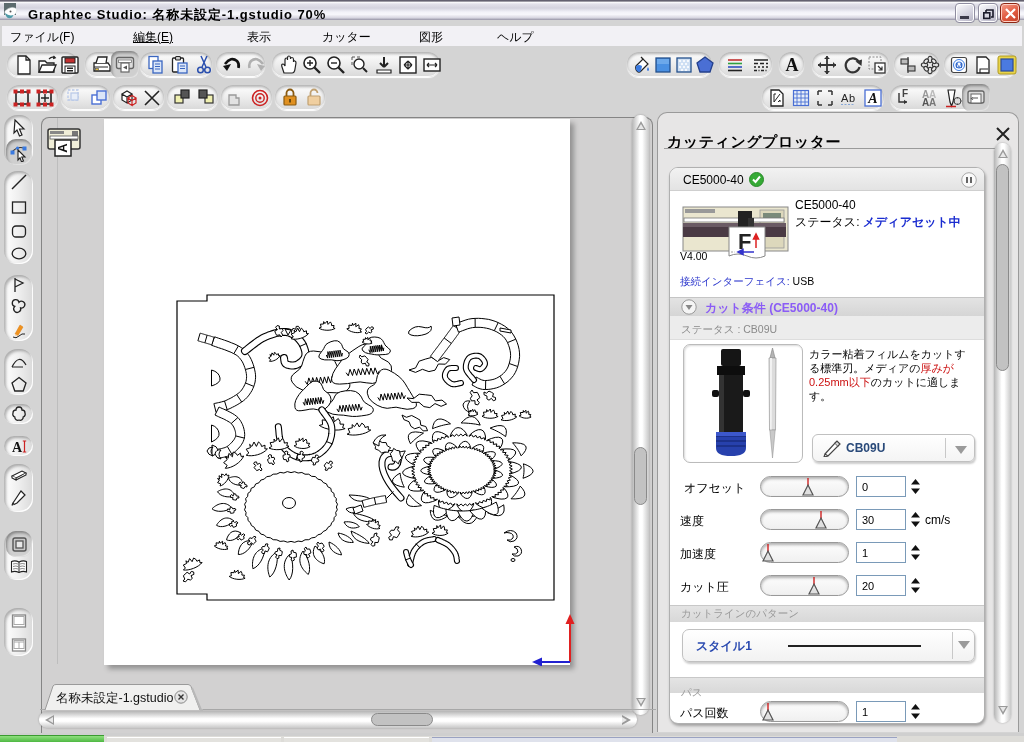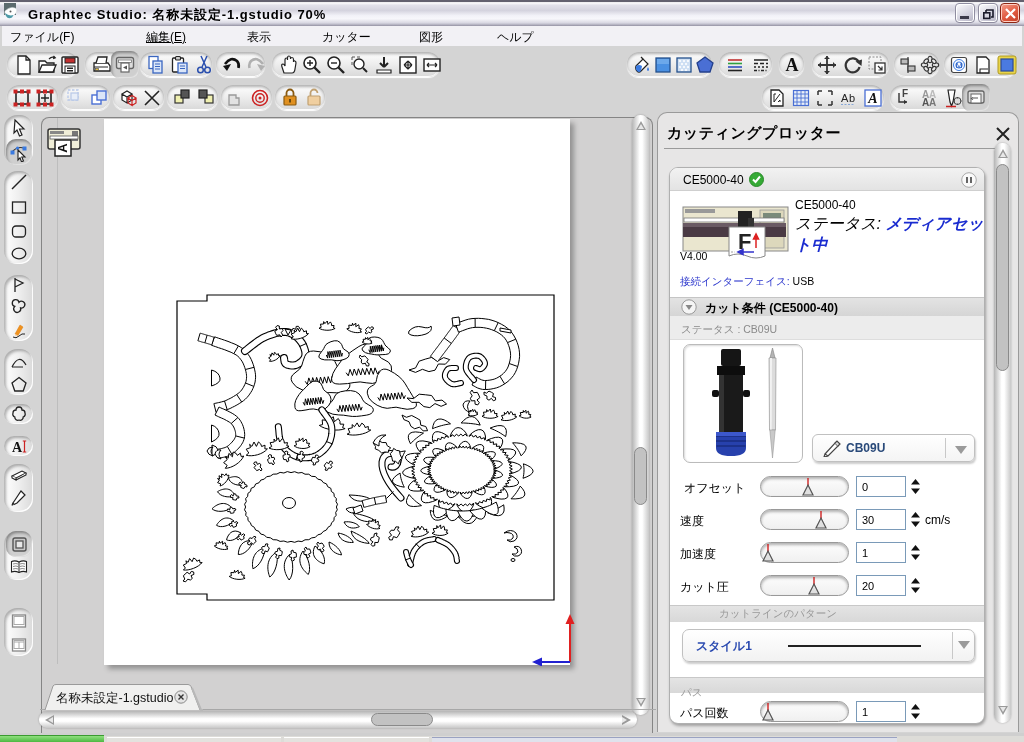--- a/index.html
+++ b/index.html
@@ -1,33 +1,33 @@
 <!DOCTYPE html>
 <html><head><meta charset="utf-8">
 <style>
 html,body{margin:0;padding:0;width:1024px;height:742px;overflow:hidden;font-family:"Liberation Sans",sans-serif;background:#d4d4d4;}
 *{box-sizing:border-box;}
 .abs{position:absolute;}
-#titlebar{position:absolute;left:0;top:0;width:1024px;height:26px;
+#titlebar{position:absolute;left:0;top:0;width:1024px;height:20px;
  background:linear-gradient(#63616f 0%,#63616f 6%,#ffffff 10%,#e2e1ea 20%,#d4d3de 40%,#f2f2f8 60%,#f7f7fb 72%,#d9d8e2 88%,#a9a7b7 97%,#8f8d9d 100%);}
 #titletext{position:absolute;left:28px;top:6px;font-size:13px;font-weight:bold;color:#000;letter-spacing:0.9px;}
 .tbtn{position:absolute;top:3px;width:20px;height:20px;border-radius:4px;border:1px solid #8f8da0;
  background:linear-gradient(150deg,#fdfdfe,#d5d4e0 55%,#b4b2c2);box-shadow:inset 0 0 0 1px #ffffff;}
 #menubar{position:absolute;left:2px;top:26px;width:1020px;height:20px;background:#f2f1f5;font-size:12px;color:#000;}
 .mi{position:absolute;top:3px;}
 #toolbars{position:absolute;left:2px;top:46px;width:1020px;height:66px;background:#d4d4d4;}
 .pill{position:absolute;height:25px;border-radius:12px;background:linear-gradient(#ffffff,#ededed 50%,#d8d8d8);box-shadow:inset 0 2px 3px rgba(80,80,80,.45), inset 0 -1px 0 #ffffff, 0 1px 1px #ffffff;}
 .pressed{position:absolute;border-radius:8px;background:#cfcfcf;box-shadow:inset 1px 2px 3px rgba(70,70,70,.55), inset -1px -1px 1px #e8e8e8;}
 #palette{position:absolute;left:0;top:112px;width:38px;height:630px;background:#d4d4d4;}
 .vpill{position:absolute;left:4px;width:29px;border-radius:13px;background:linear-gradient(90deg,#ffffff,#efefef 50%,#dadada);box-shadow:inset 2px 2px 3px rgba(80,80,80,.45), inset -1px -1px 0 #ffffff;}
 #canvas{position:absolute;left:38px;top:112px;width:618px;height:630px;background:#d4d4d4;}
 #cview{position:absolute;left:3px;top:5px;width:612px;height:625px;background:#d2d1d1;border:1px solid #858585;border-radius:8px 8px 0 0;border-bottom:none;overflow:hidden;}
 #page{position:absolute;left:62px;top:1px;width:466px;height:546px;background:#fff;box-shadow:4px 4px 5px rgba(0,0,0,.3);}
 #rpanel{position:absolute;left:657px;top:112px;width:362px;height:620px;background:#e7e6e6;border:1px solid #9a9a9a;border-radius:10px 10px 0 0;border-bottom:none;}
-#rtitle{position:absolute;left:9px;top:11px;font-size:15px;font-weight:bold;color:#000;letter-spacing:0.5px;}
+#rtitle{position:absolute;left:9px;top:20px;font-size:15px;font-weight:bold;color:#000;letter-spacing:0.5px;}
 #card{position:absolute;left:11px;top:54px;width:316px;height:557px;background:#fff;border:1px solid #b0b0b0;border-radius:9px;box-shadow:1px 2px 3px rgba(0,0,0,.3);overflow:hidden;font-size:11px;}
 #taskbar{position:absolute;left:0;top:733px;width:1024px;height:9px;background:#d6d4ce;}
 .sb-v{position:absolute;width:17px;background:linear-gradient(90deg,#b5b5b5,#ffffff 45%,#ffffff 60%,#c8c8c8);border-radius:9px;box-shadow:0 0 2px rgba(0,0,0,.3);}
 .sb-cap{position:absolute;left:0;width:17px;height:24px;}
 .tri-u{position:absolute;left:2.5px;top:5px;width:12px;height:11px;background:conic-gradient(from 0deg at 50% 30%, transparent 0, transparent 1turn);}
 .tri-u:before{content:"";position:absolute;left:1px;top:1px;border-left:5px solid transparent;border-right:5px solid transparent;border-bottom:9px solid #9a9a9a;}
 .tri-u:after{content:"";position:absolute;left:3px;top:4px;border-left:3px solid transparent;border-right:3px solid transparent;border-bottom:5.5px solid #e8e8e8;}
 .tri-d{position:absolute;left:2.5px;top:6px;width:12px;height:11px;}
 .tri-d:before{content:"";position:absolute;left:1px;top:1px;border-left:5px solid transparent;border-right:5px solid transparent;border-top:9px solid #9a9a9a;}
 .tri-d:after{content:"";position:absolute;left:3px;top:2px;border-left:3px solid transparent;border-right:3px solid transparent;border-top:5.5px solid #e8e8e8;}
@@ -63,21 +63,21 @@
  </div>
  <div class="tbtn" style="left:1000px;background:linear-gradient(150deg,#f49d8b,#e05a40 55%,#c43e26);box-shadow:inset 0 0 0 1px #ffd0c4;border-color:#8c2614;">
    <svg class="abs" style="left:3px;top:3px" width="13" height="13" viewBox="0 0 13 13">
         <path d="M2,2 L11,11 M11,2 L2,11" stroke="#fff" stroke-width="2.2"></path>
       </svg>
  </div>
 </div>
 
 <div id="menubar">
  <span class="mi" style="left:8px;">ファイル(F)</span>
- <span class="mi" style="left:144px;text-decoration:underline;">編集(E)</span>
+ <span class="mi" style="left:131px;text-decoration:underline;">編集(E)</span>
  <span class="mi" style="left:245px;">表示</span>
  <span class="mi" style="left:320px;">カッター</span>
  <span class="mi" style="left:417px;">図形</span>
  <span class="mi" style="left:495px;">ヘルプ</span>
 </div>
 
 <div id="toolbars">
 <div class="pill" style="left:5px;top:6px;width:71px;"></div>
 <svg class="abs" style="left:11px;top:8px" width="22" height="22" viewBox="0 0 22 22">
       <path d="M5,2 h8 l4,4 v14 h-12 Z" fill="#fff" stroke="#222" stroke-width="1.3"></path>
@@ -751,30 +751,30 @@
     <rect x="66" y="12" width="6" height="12" fill="#333"></rect>
     <g>
      <path d="M47,21 h36 v29 q-9,4 -18,0 q-9,-4 -18,0 Z" fill="#fff" stroke="#888" stroke-width="1"></path>
      <text x="56" y="43" font-size="22" font-weight="bold" fill="#222" font-family="Liberation Sans">F</text>
      <path d="M74,42 v-14 M74,28 l-2.5,5 h5 Z" stroke="#dd2222" fill="#dd2222" stroke-width="1.5"></path>
      <path d="M72,46 h-16 M56,46 l5,-2.5 v5 Z" stroke="#3333cc" fill="#3333cc" stroke-width="1.5"></path>
      <path d="M49,46 h4" stroke="#888" stroke-width="0.8" stroke-dasharray="2,1.5"></path>
     </g>
   </svg>
   <div class="abs" style="left:125px;top:30px;font-size:12px;">CE5000-40</div>
-  <div class="abs" style="left:125px;top:46px;font-size:16px;font-style:italic;">ステータス: <span style="color:#1a2cd0;font-weight:bold;">メディアセット中</span></div>
+  <div class="abs" style="left:125px;top:46px;font-size:12px;">ステータス: <span style="color:#1a2cd0;font-weight:bold;">メディアセット中</span></div>
   <div class="abs" style="left:10px;top:82px;font-size:10.5px;">V4.00</div>
   <div class="abs" style="left:10px;top:107px;font-size:10.5px;"><span style="color:#2a35cc;">接続インターフェイス:</span> USB</div>
 
   <div class="abs" style="left:0;top:129px;width:316px;height:19px;background:linear-gradient(#e3e3e3,#d5d5d5);border-top:1px solid #c5c5c5;"></div>
   <svg class="abs" style="left:11px;top:131px" width="16" height="16" viewBox="0 0 16 16">
         <circle cx="8" cy="8" r="7.2" fill="#f5f5f5" stroke="#999"></circle>
         <path d="M4.5,6 L11.5,6 L8,11 Z" fill="#888"></path>
       </svg>
-  <div class="abs" style="left:35px;top:132px;font-size:12px;font-weight:bold;color:#000000;">カット条件 (CE5000-40)</div>
+  <div class="abs" style="left:35px;top:132px;font-size:12px;font-weight:bold;color:#8b5cf6;">カット条件 (CE5000-40)</div>
   <div class="abs" style="left:0;top:148px;width:316px;height:24px;background:#ececec;border-bottom:1px solid #ddd;"></div>
   <div class="abs" style="left:11px;top:155px;font-size:10.5px;color:#8a8a8a;">ステータス : CB09U</div>
 
   <div class="abs" style="left:13px;top:176px;width:120px;height:119px;background:#fff;border:1px solid #bbb;border-radius:7px;box-shadow:inset 1px 1px 2px rgba(0,0,0,.15);"></div>
   <svg class="abs" style="left:13px;top:176px" width="120" height="119" viewBox="0 0 120 119">
     <g>
       <rect x="38" y="5" width="20" height="17" rx="2" fill="#151515"></rect>
       <path d="M34,22 h28 v9 h-28 Z" fill="#0d0d0d"></path>
       <rect x="36" y="31" width="24" height="57" fill="#1a1a1a"></rect>
       <rect x="36" y="31" width="5" height="57" fill="#333"></rect>
@@ -785,20 +785,21 @@
       <path d="M33,88 h30 v4 h-30 Z" fill="#3c58cc"></path>
     </g>
     <g>
       <path d="M87,14 L89.5,4 L92,14 Z" fill="#b5b5b5" stroke="#8a8a8a" stroke-width="0.7"></path>
       <path d="M86,14 h7 l-0.5,72 h-6 Z" fill="#dcdcdc" stroke="#9a9a9a" stroke-width="0.7"></path>
       <path d="M87,14 h2 l-0.3,72 h-1.7 Z" fill="#f2f2f2"></path>
       <path d="M86.8,86 h5.4 l-2.7,28 Z" fill="#c9c9c9" stroke="#9a9a9a" stroke-width="0.6"></path>
     </g>
   </svg>
 
+  <div class="abs" style="left:139px;top:179px;width:162px;font-size:11px;line-height:14px;">カラー粘着フィルムをカットする標準刃。メディアの<span style="color:#cc1111;">厚みが0.25mm以下</span>のカットに適します。</div>
 
   <div class="abs" style="left:142px;top:266px;width:163px;height:28px;background:linear-gradient(#ffffff,#f4f4f4);border:1px solid #c0c0c0;border-radius:6px;box-shadow:1px 2px 2px rgba(0,0,0,.2);"></div>
   <svg class="abs" style="left:152px;top:271px" width="20" height="18" viewBox="0 0 20 18">
         <path d="M3,15 L13,4 L16,7 L6,17 Z M3,15 L2,18 L6,17" fill="#fff" stroke="#444" stroke-width="1.2"></path>
         <path d="M13,4 L15,2 L18,5 L16,7" fill="#ddd" stroke="#444" stroke-width="1.2"></path>
       </svg>
   <div class="abs" style="left:176px;top:273px;font-size:12px;font-weight:bold;color:#2a4a7a;">CB09U</div>
   <div class="abs" style="left:275px;top:270px;width:1px;height:20px;background:#c8c8c8;"></div>
   <div class="abs" style="left:285px;top:278px;width:0;height:0;border-left:6px solid transparent;border-right:6px solid transparent;border-top:8px solid #9a9a9a;"></div>
 
@@ -841,21 +842,21 @@
   <svg class="abs" style="left:136px;top:408px" width="16" height="20" viewBox="0 0 16 20">
         <path d="M8,1 L8,9" stroke="#cc1111" stroke-width="1.3"></path>
         <path d="M8,8 L13,18 L3,18 Z" fill="#cfcfcf" fill-opacity="0.55" stroke="#555" stroke-width="1.2"></path>
       </svg>
   <div class="abs" style="left:186px;top:407px;width:50px;height:21px;background:#fff;border:1px solid #7a9ab8;font-size:11px;padding:4px 0 0 5px;">20</div>
   <svg class="abs" style="left:240px;top:409px" width="11" height="17" viewBox="0 0 11 17">
         <path d="M5.5,1 L10,6.5 L1,6.5 Z" fill="#111"></path>
         <path d="M5.5,16 L10,10.5 L1,10.5 Z" fill="#111"></path>
       </svg>
   <div class="abs" style="left:0;top:437px;width:316px;height:17px;background:linear-gradient(#e4e4e4,#d8d8d8);border-top:1px solid #c8c8c8;"></div>
-  <div class="abs" style="left:11px;top:439px;font-size:10.5px;color:#999;margin-left:38px;">カットラインのパターン</div>
+  <div class="abs" style="left:11px;top:439px;font-size:10.5px;color:#999;">カットラインのパターン</div>
   <div class="abs" style="left:12px;top:461px;width:293px;height:33px;background:linear-gradient(#ffffff,#f2f2f2);border:1px solid #c0c0c0;border-radius:7px;box-shadow:1px 2px 2px rgba(0,0,0,.2);"></div>
   <div class="abs" style="left:26px;top:470px;font-size:12px;font-weight:bold;color:#2a4ab0;">スタイル1</div>
   <div class="abs" style="left:118px;top:477px;width:133px;height:2px;background:#222;"></div>
   <div class="abs" style="left:282px;top:464px;width:1px;height:27px;background:#c8c8c8;"></div>
   <div class="abs" style="left:288px;top:473px;width:0;height:0;border-left:6px solid transparent;border-right:6px solid transparent;border-top:8px solid #9a9a9a;"></div>
   <div class="abs" style="left:0;top:509px;width:316px;height:16px;background:linear-gradient(#e4e4e4,#d8d8d8);border-top:1px solid #c8c8c8;"></div>
   <div class="abs" style="left:11px;top:518px;font-size:10.5px;color:#999;">パス</div>
   <div class="abs" style="left:10px;top:537px;font-size:12px;">パス回数</div>
   <div class="abs" style="left:90px;top:533px;width:89px;height:21px;background:linear-gradient(#fdfdfd,#f0f0f0);border:1px solid #999;border-radius:11px;box-shadow:inset 0 2px 3px rgba(0,0,0,.3);"></div>
   <svg class="abs" style="left:90px;top:534px" width="16" height="20" viewBox="0 0 16 20">

